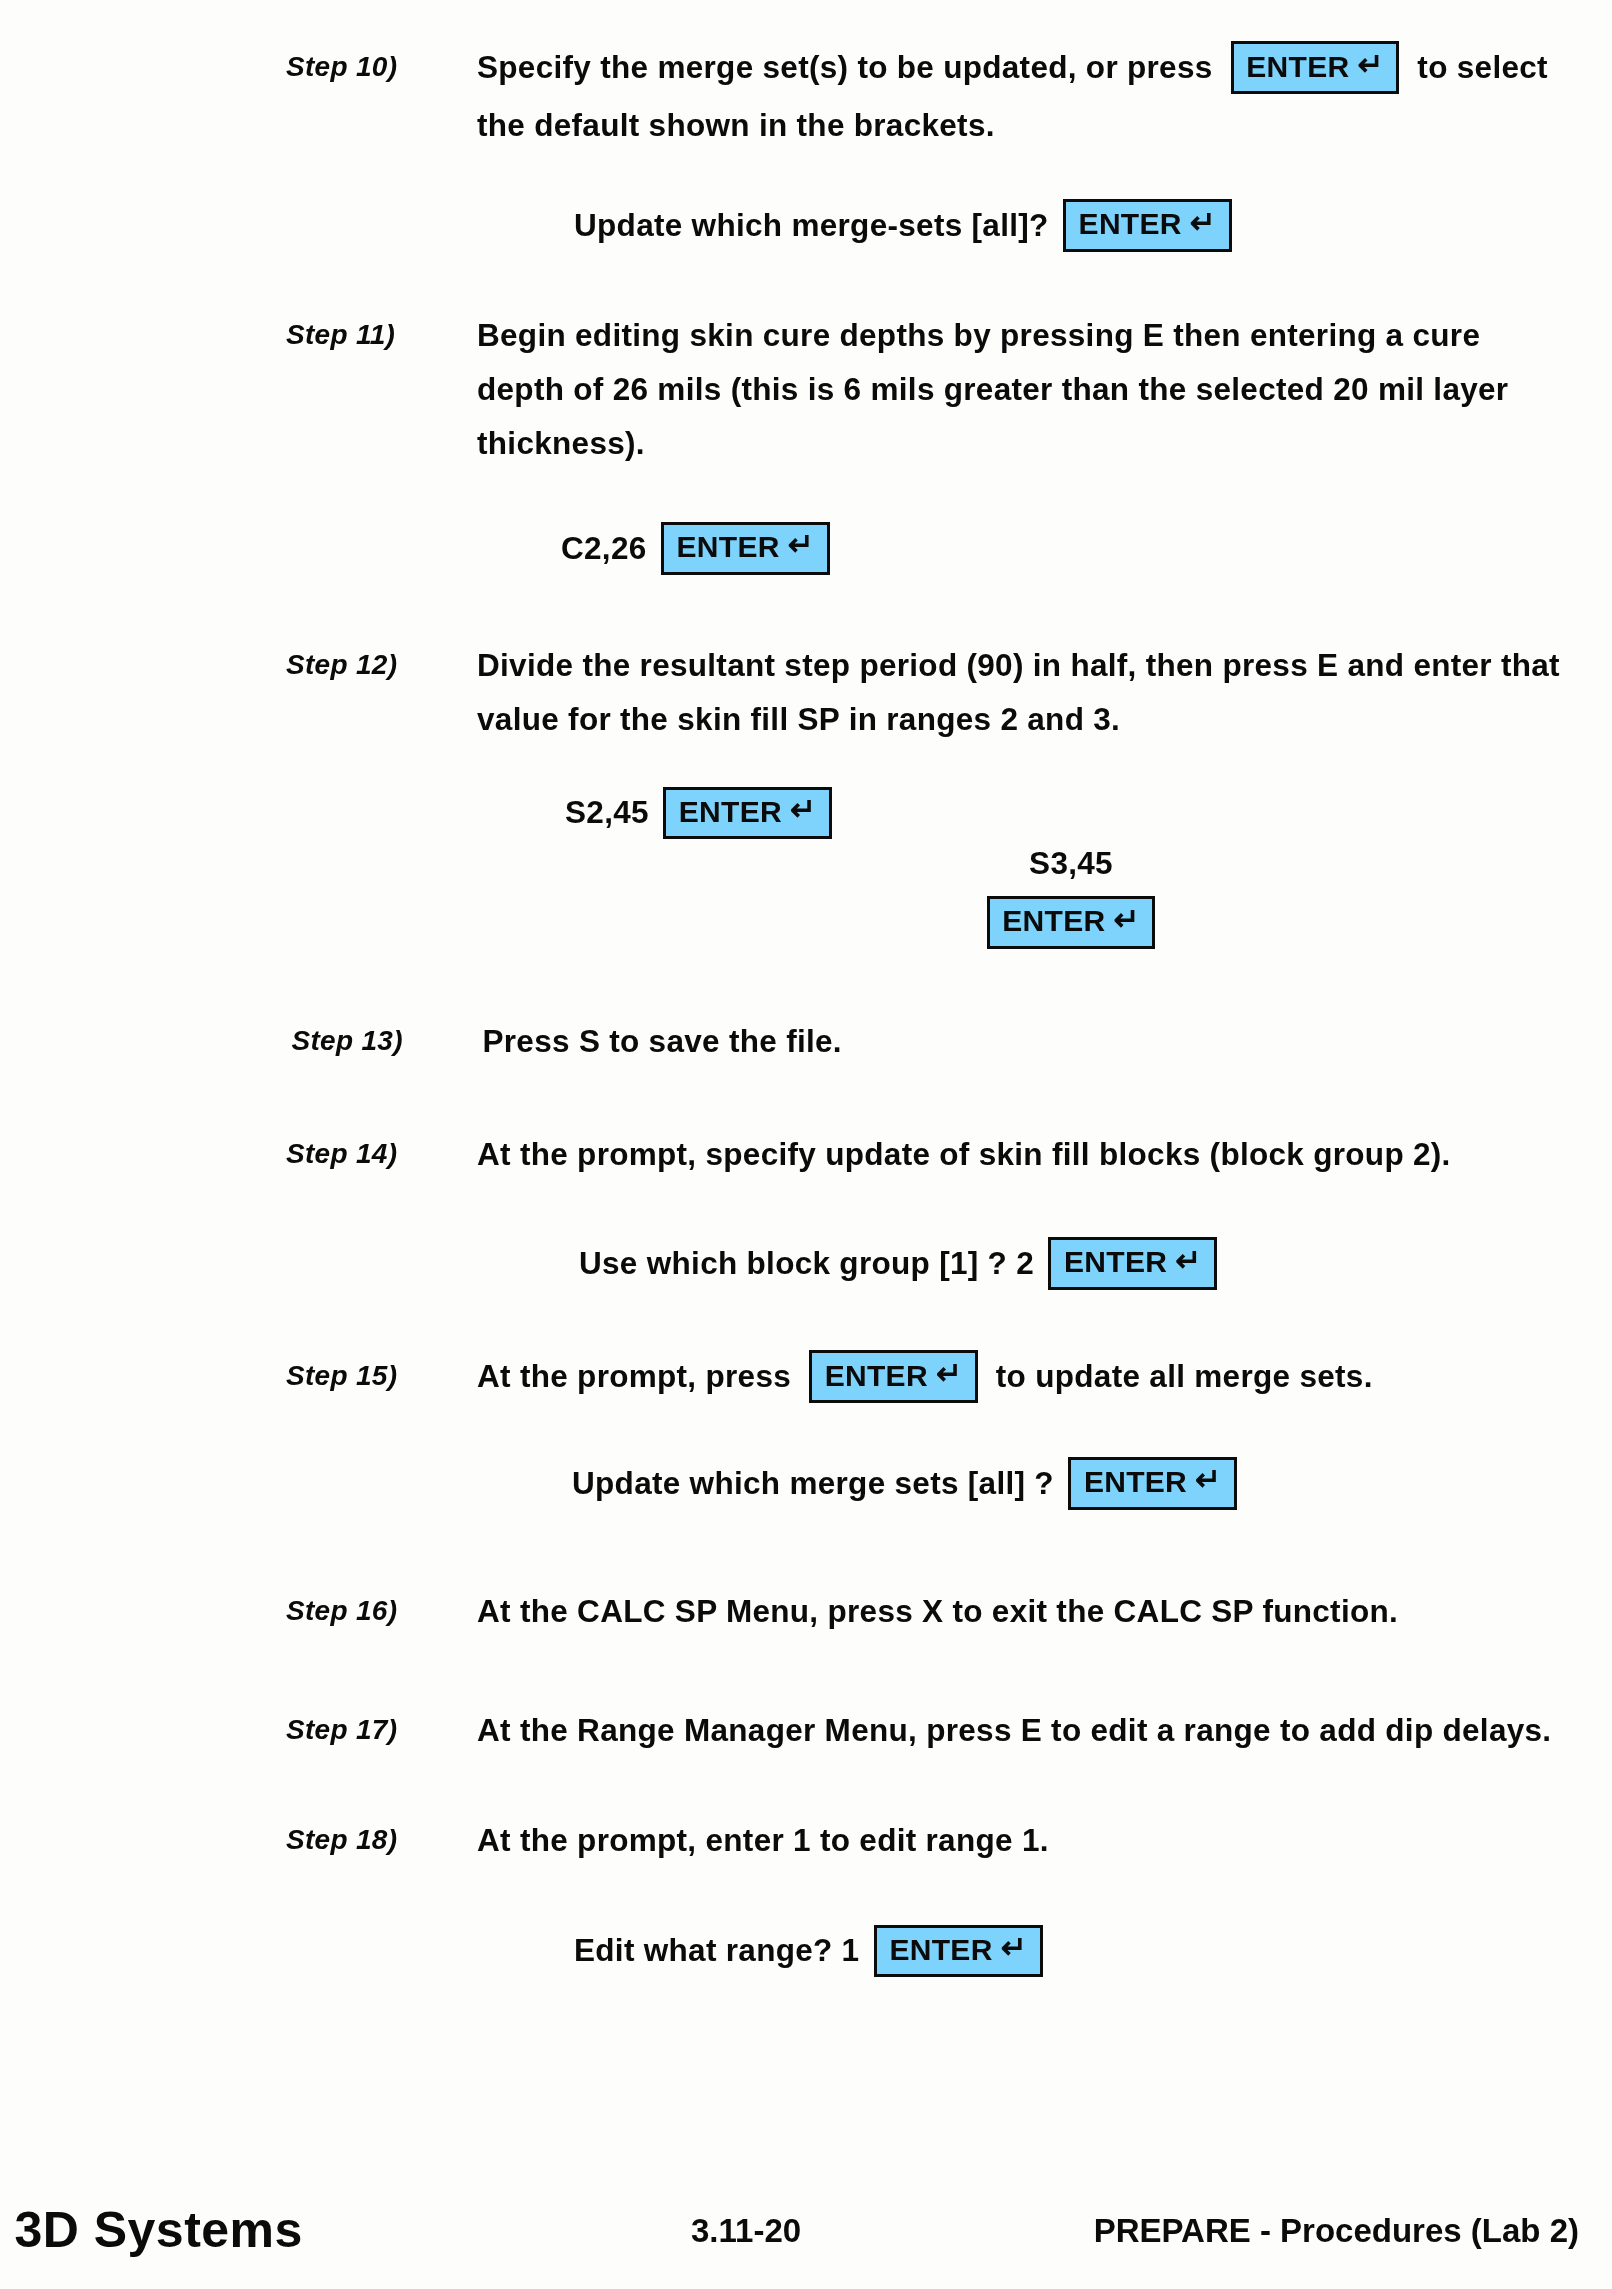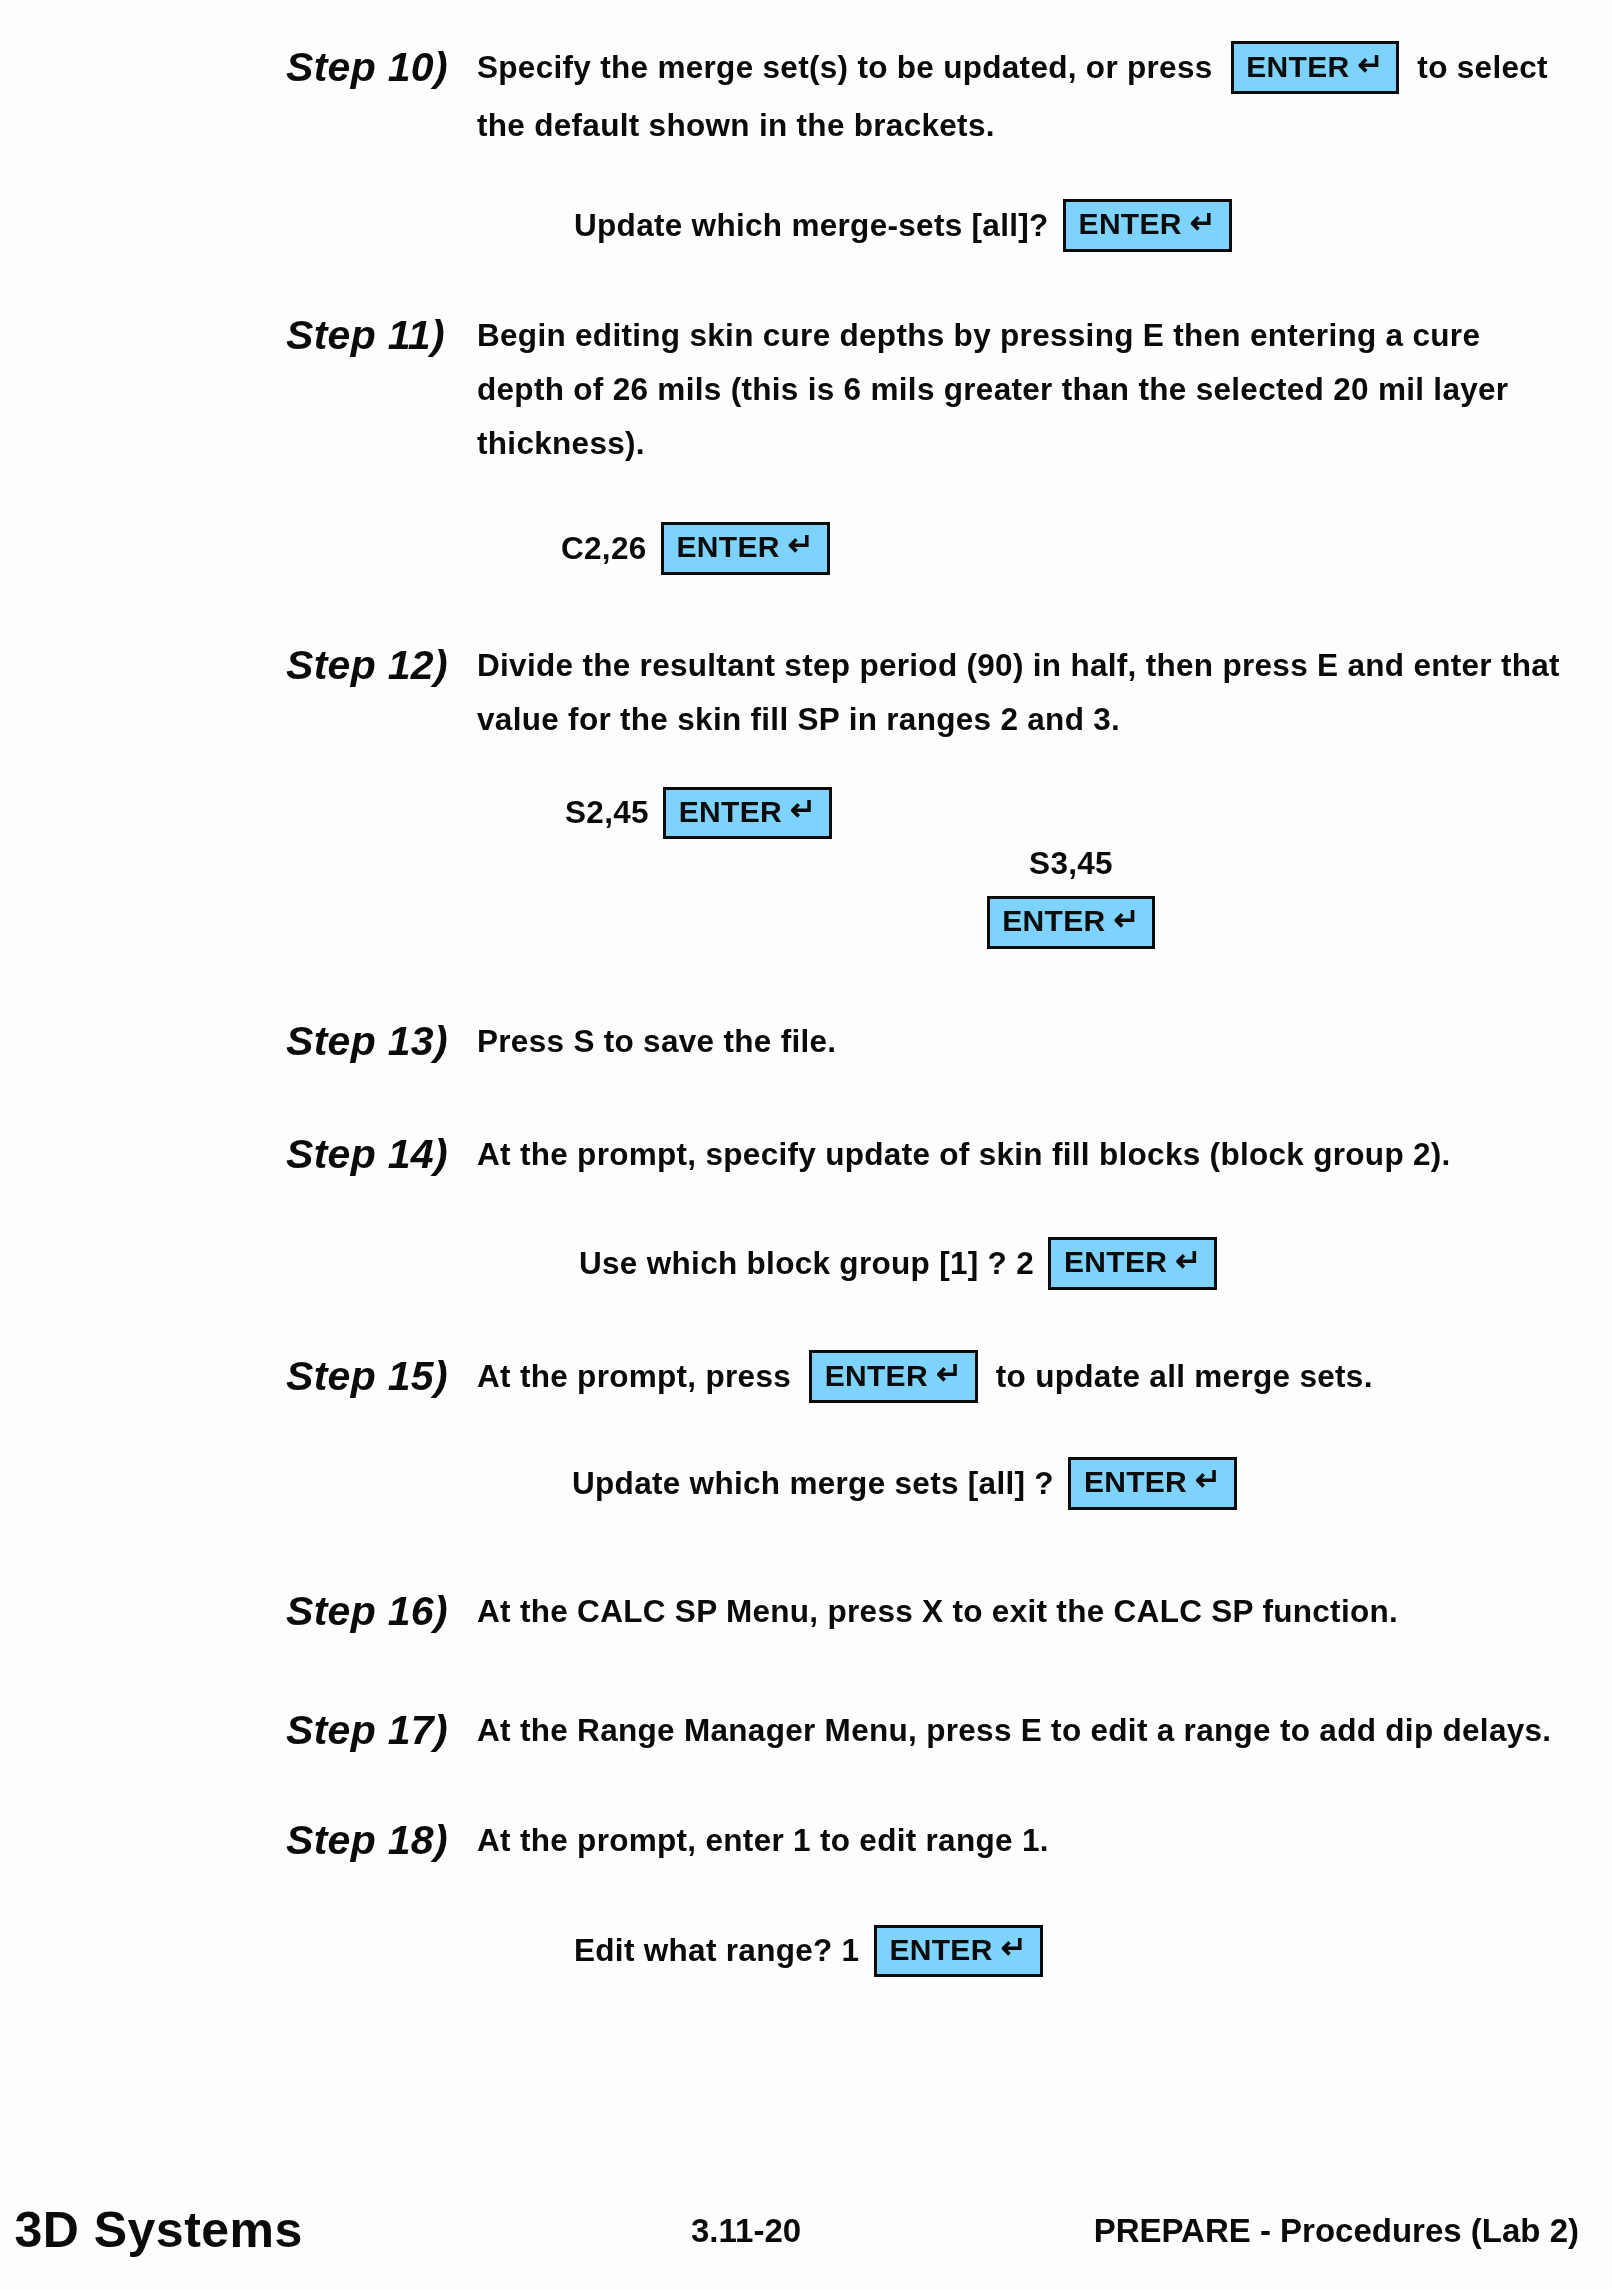--- a/index.html
+++ b/index.html
@@ -21,21 +21,21 @@
   }
   .step {
     display: flex;
     align-items: flex-start;
   }
   .step-label {
     flex: none;
     width: 191px;
     font-style: italic;
     font-weight: 700;
-    font-size: 41px;
+    font-size: 28px;
     line-height: 54px;
     letter-spacing: 0.3px;
   }
   .step-body {
     width: 1089px;
     font-weight: 700;
     font-size: 31.5px;
     line-height: 54px;
     letter-spacing: 0.3px;
   }
@@ -153,21 +153,21 @@
         </span>
     </div>
     <div class="cmd-row" style="margin-top:5.4px;margin-left:279px;flex-direction:column;">
       <span>S3,45</span>
       <span class="key">
           <span>ENTER</span>
           <span class="arrow">↵</span>
         </span>
     </div>
 
-    <div class="step" style="margin-top:65px;">
+    <div class="step" style="margin-top:65px;justify-content:center;">
       <div class="step-label">Step 13)</div>
       <div class="step-body">Press S to save the file.</div>
     </div>
 
     <div class="step" style="margin-top:59px;">
       <div class="step-label">Step 14)</div>
       <div class="step-body">At the prompt, specify update of skin fill blocks (block group 2).</div>
     </div>
 
     <div class="prompt-row" style="margin-top:56px;margin-left:293px;">

